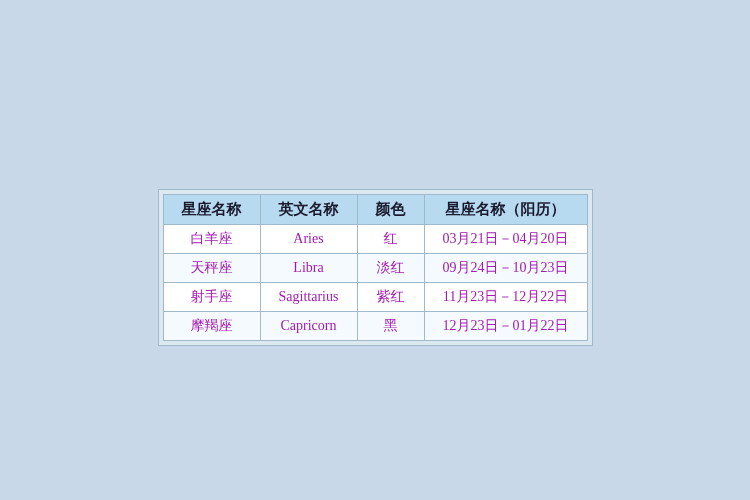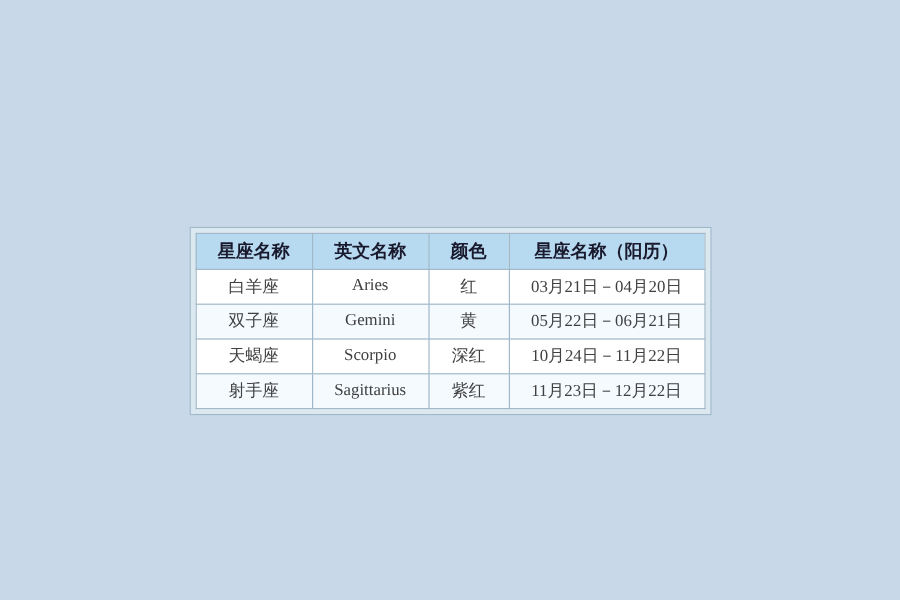--- a/index.html
+++ b/index.html
@@ -20,21 +20,21 @@
     }
     table {
       border-collapse: collapse;
       background: white;
     }
     th, td {
       border: 1px solid #a0b8c8;
       padding: 5px 18px;
       text-align: center;
       font-size: 15px;
-      color: #404040;
+      color: #a21caf;
       white-space: nowrap;
     }
     thead th {
       background: #b8daf0;
       font-weight: bold;
       font-size: 15px;
       color: #1a1a2e;
     }
     tbody tr:nth-child(even) {
       background: #f5faff;
@@ -60,32 +60,32 @@
       </tr>
     </thead>
     <tbody id="table-body">
     <tr>
           <td>白羊座</td>
           <td>Aries</td>
           <td>红</td>
           <td>03月21日－04月20日</td>
         </tr>
         <tr>
-          <td>双子座</td>
-          <td>Gemini</td>
-          <td>黄</td>
-          <td>05月22日－06月21日</td>
-        </tr>
-        <tr>
-          <td>天蝎座</td>
-          <td>Scorpio</td>
-          <td>深红</td>
-          <td>10月24日－11月22日</td>
+          <td>天秤座</td>
+          <td>Libra</td>
+          <td>淡红</td>
+          <td>09月24日－10月23日</td>
         </tr>
         <tr>
           <td>射手座</td>
           <td>Sagittarius</td>
           <td>紫红</td>
           <td>11月23日－12月22日</td>
         </tr>
+        <tr>
+          <td>摩羯座</td>
+          <td>Capricorn</td>
+          <td>黑</td>
+          <td>12月23日－01月22日</td>
+        </tr>
       </tbody>
   </table>
 </div>
 
 </body></html>

